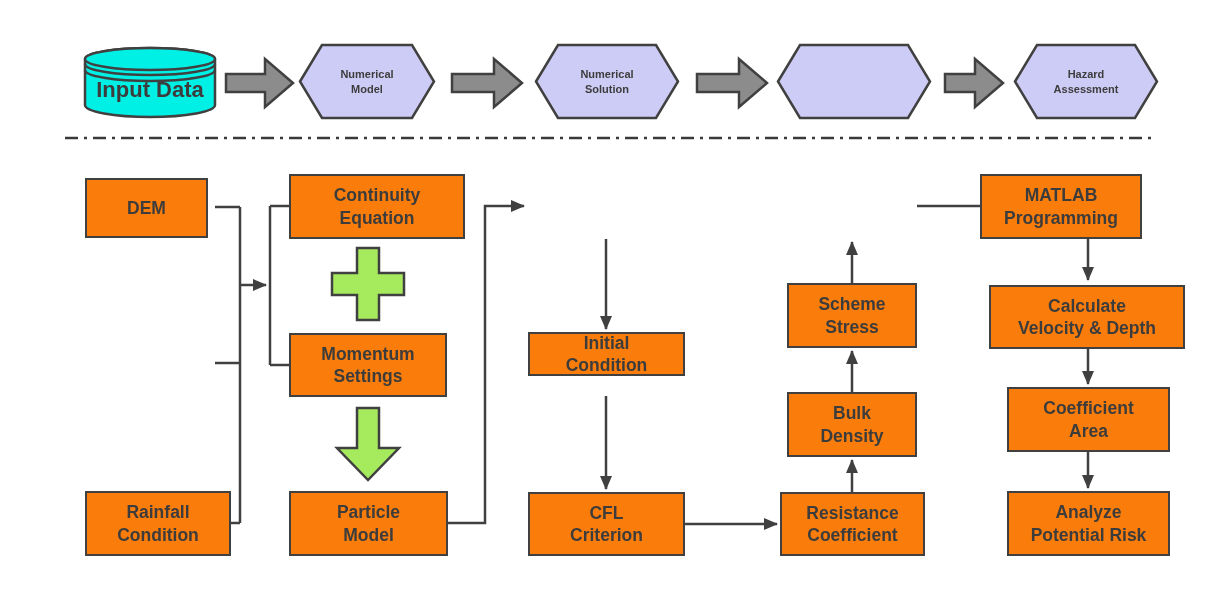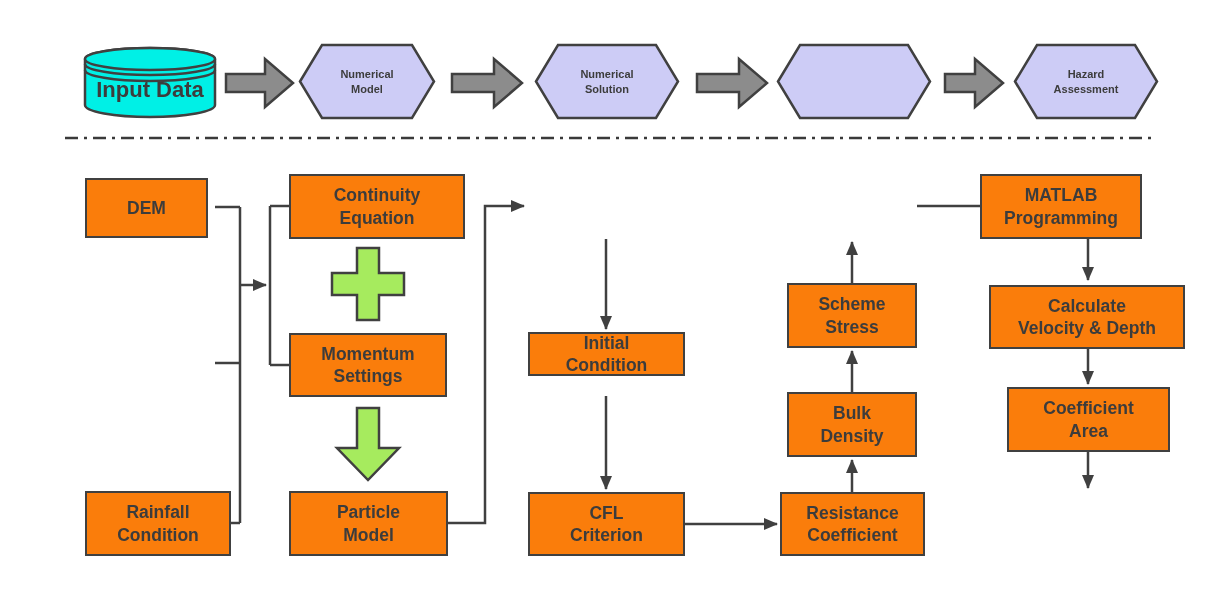--- a/index.html
+++ b/index.html
@@ -107,14 +107,16 @@
 Density</div>
   <div class="node box" style="left:780px;top:492px;width:145px;height:64px">Resistance
 Coefficient</div>
 
   <div class="node box" style="left:980px;top:174px;width:162px;height:65px">MATLAB
 Programming</div>
   <div class="node box" style="left:989px;top:285px;width:196px;height:64px">Calculate
 Velocity &amp; Depth</div>
   <div class="node box" style="left:1007px;top:387px;width:163px;height:65px">Coefficient
 Area</div>
+  <div class="node box" style="left:1007px;top:491px;width:163px;height:65px">Analyze
+Potential Risk</div>
 
 </div>
 
 </body></html>

